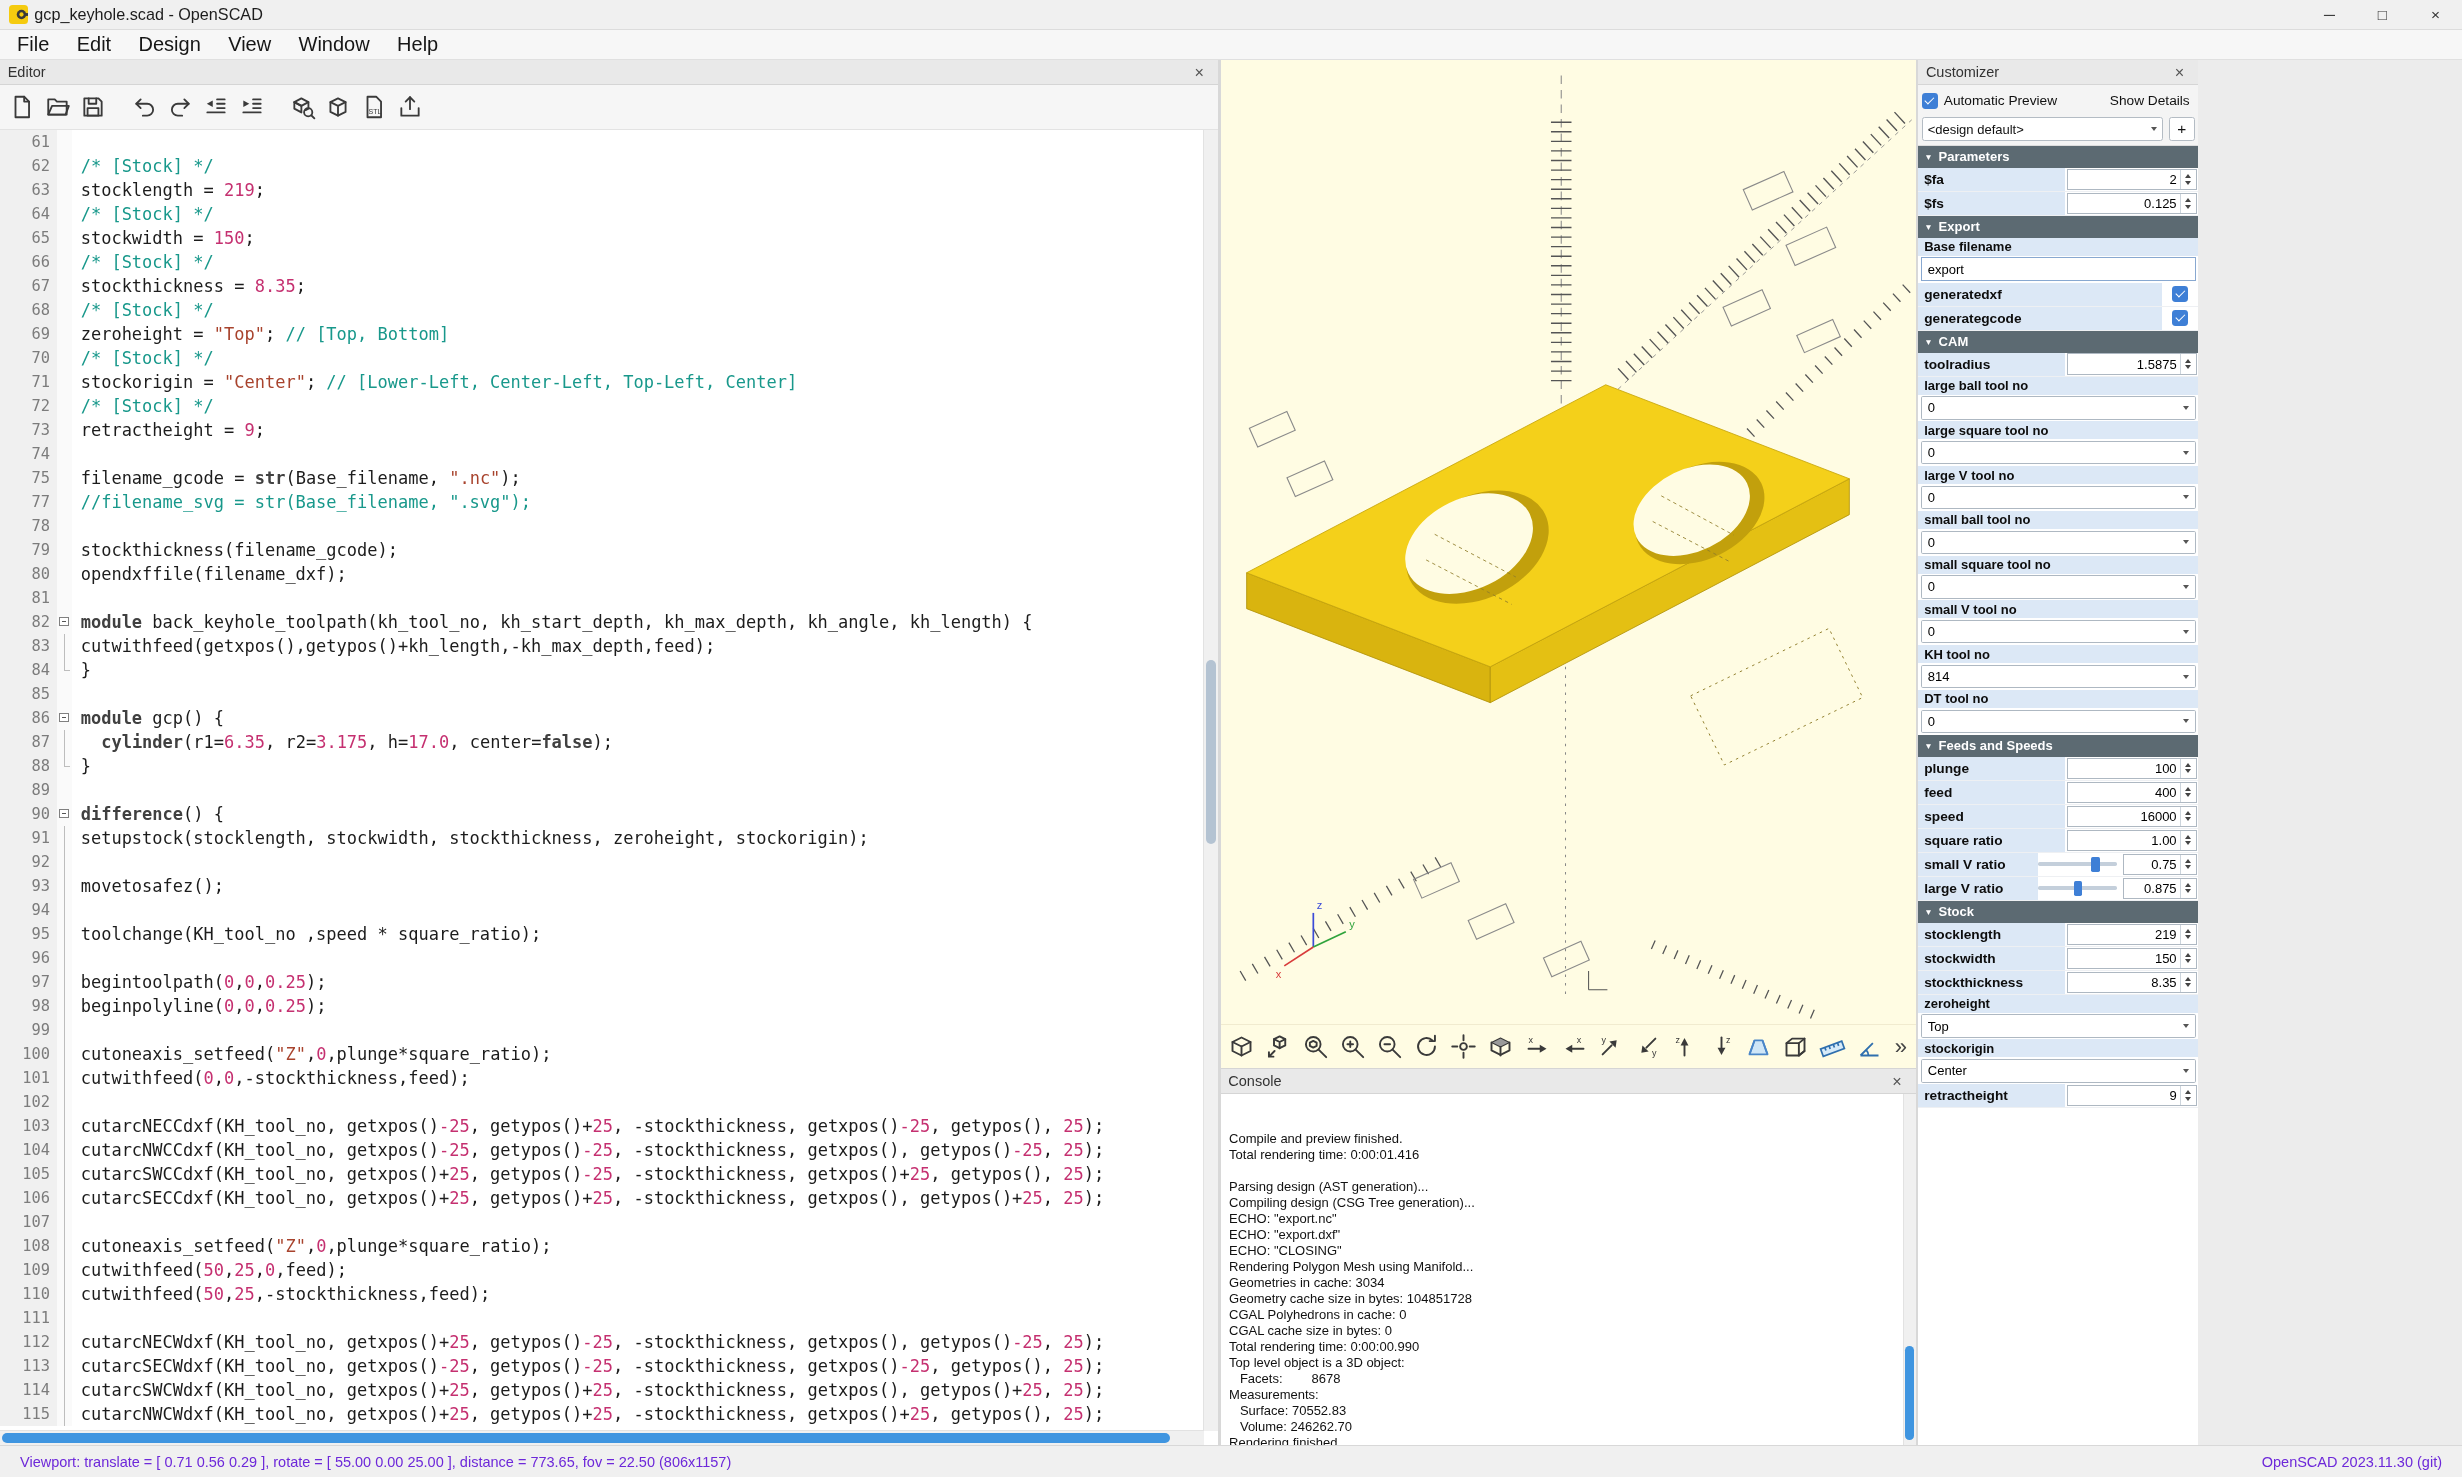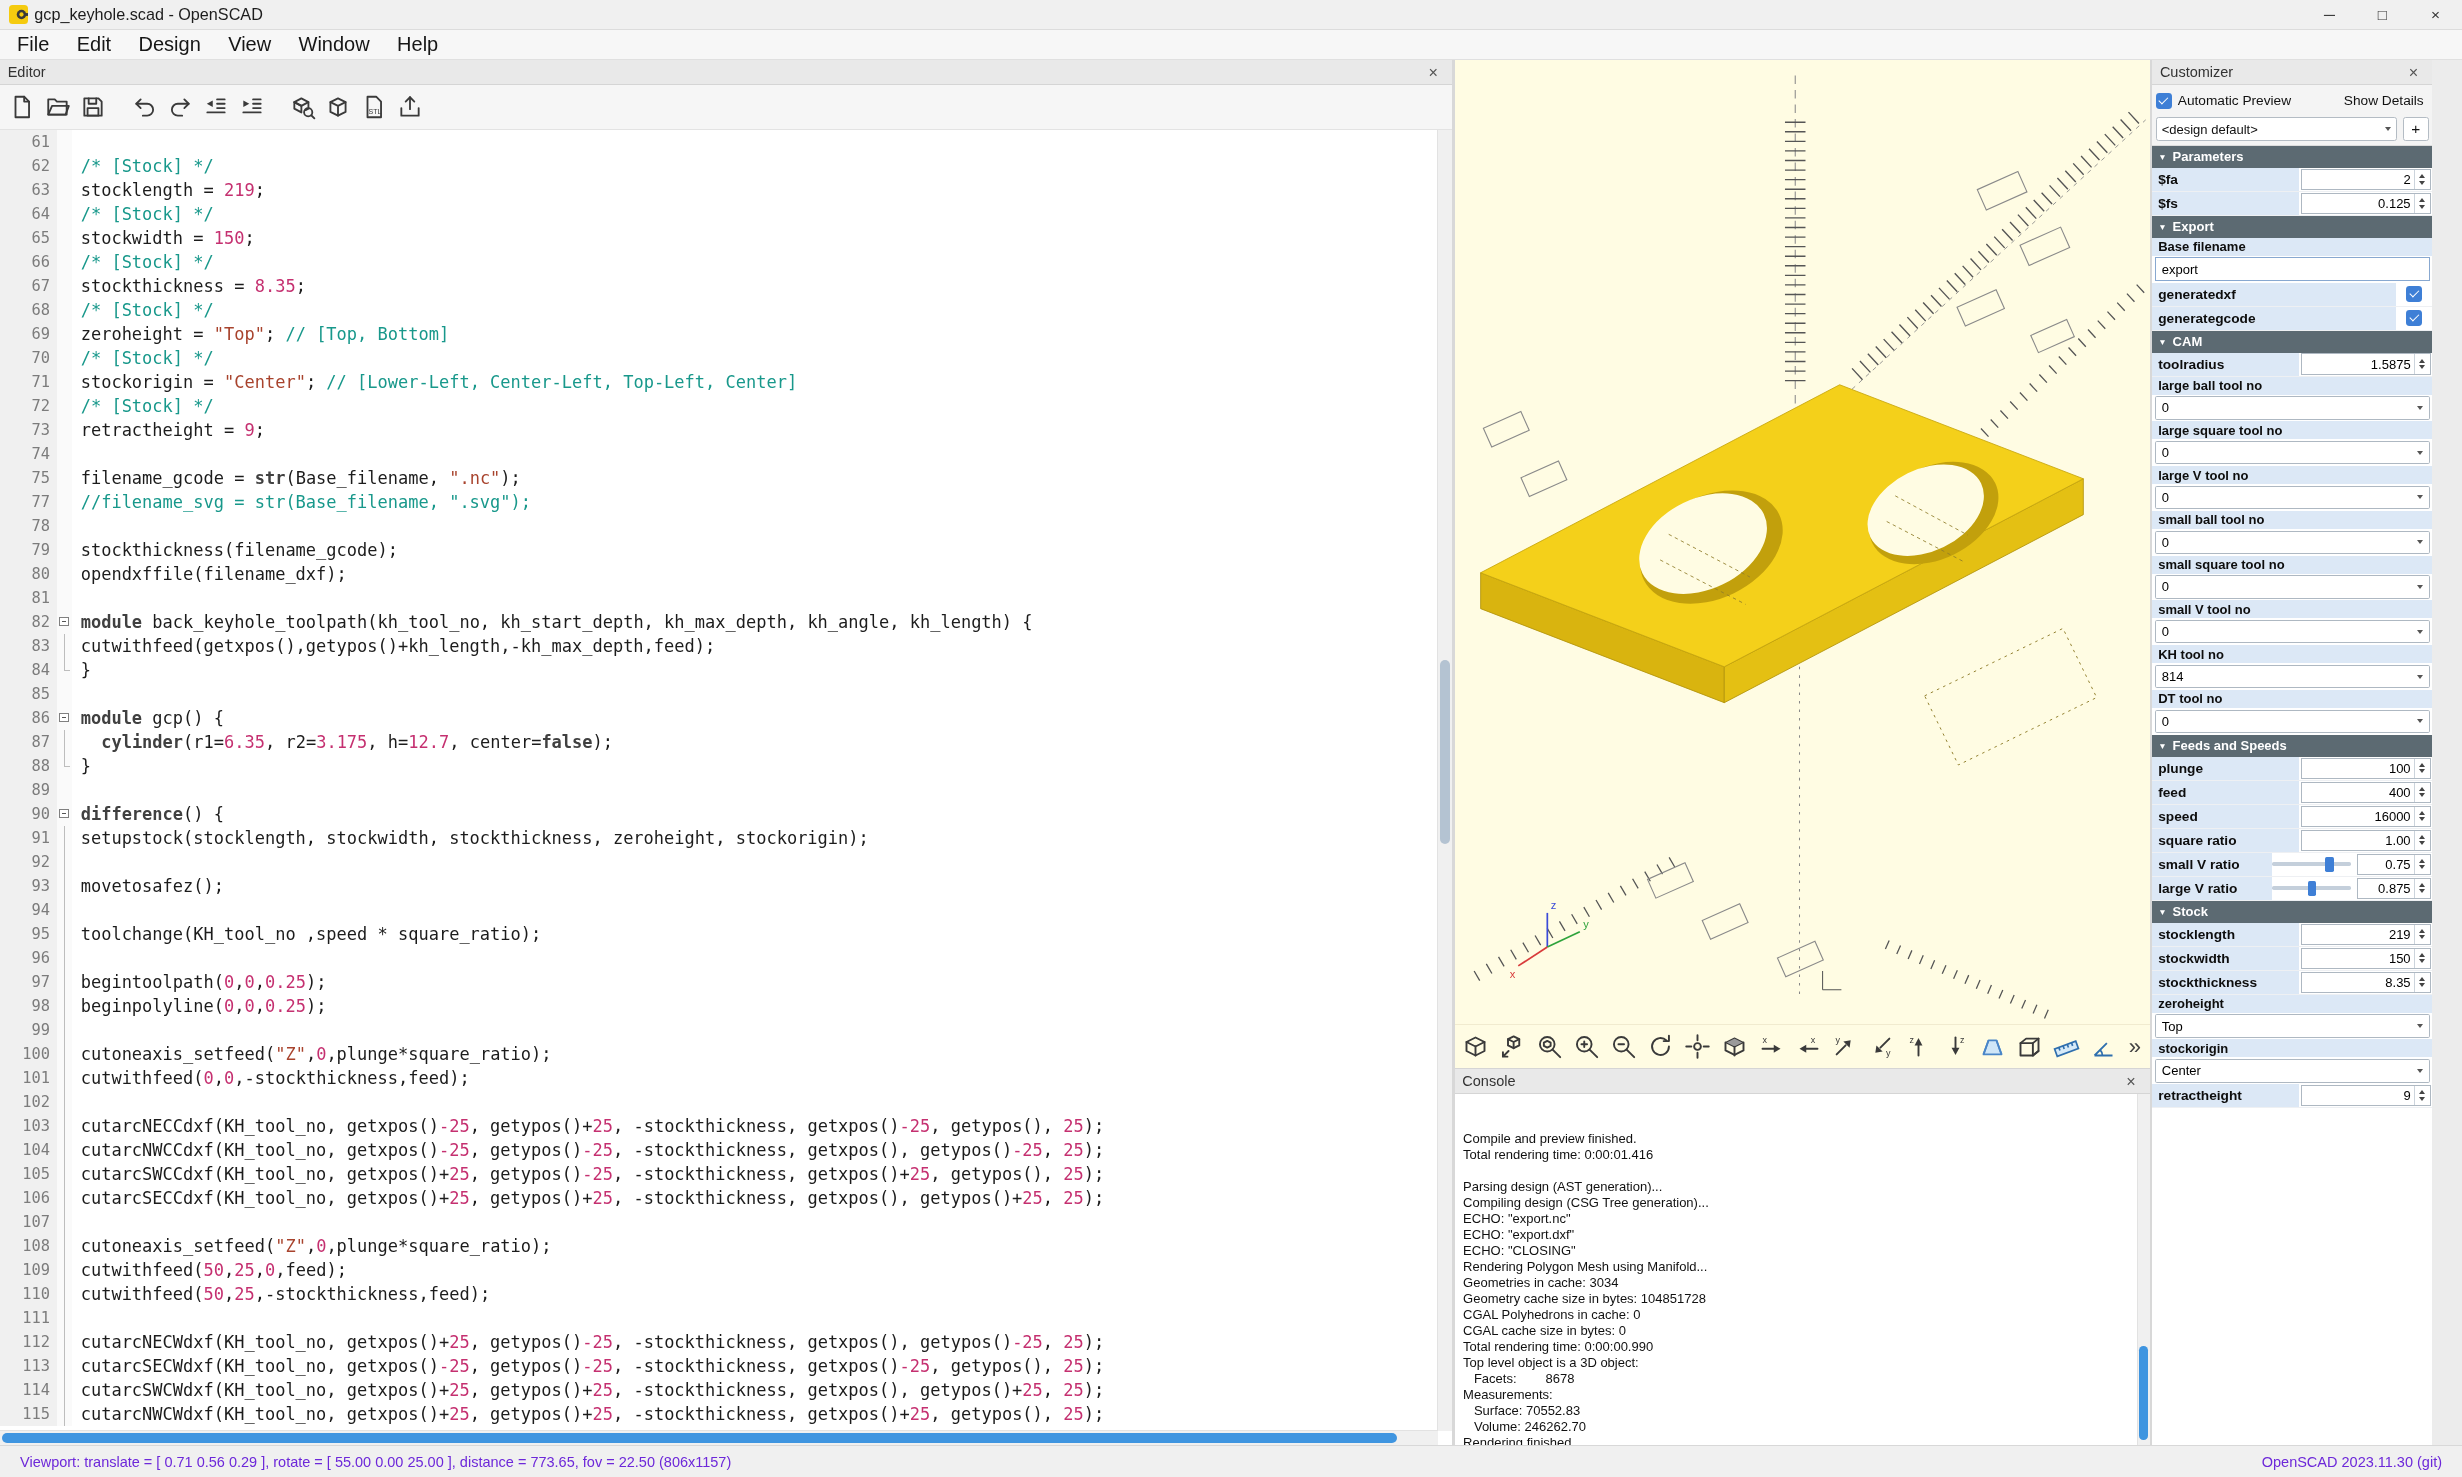--- a/index.html
+++ b/index.html
@@ -19,21 +19,21 @@
   .menu-item{padding:0 13.7px;height:100%;display:flex;align-items:center;font-size:20px;color:#161616}
 
   
   .main{flex:1;display:flex;min-height:0}
   .vsplit{width:2.6px;background:#d8d8d8;flex:0 0 auto}
 
   .dock-header{height:24px;flex:0 0 auto;background:#e9e9e9;border-bottom:0.9px solid #d5d5d5;display:flex;align-items:center;padding:0 7.7px;font-size:14.5px;color:#333}
   .dock-close{margin-left:auto;width:22px;text-align:center;font-size:16.2px;color:#555;cursor:default}
 
   
-  .editor-dock{width:1452px;flex:0 0 auto;display:flex;flex-direction:column;background:#fff;min-width:0}
+  .editor-dock{width:1218px;flex:0 0 auto;display:flex;flex-direction:column;background:#fff;min-width:0}
   .editor-toolbar{height:44px;flex:0 0 auto;display:flex;align-items:center;gap:1.7px;padding:0 5.1px;background:#f6f6f6;border-bottom:0.9px solid #e3e3e3}
   .tb-btn{width:34px;height:34px;display:flex;align-items:center;justify-content:center;border-radius:3.4px}
   .tb-btn svg{width:26px;height:26px}
   .tb-sep{width:13.7px}
   .code-wrap{flex:1;position:relative;overflow:hidden;background:#fff}
   .code{position:absolute;top:0;left:0;right:13.7px;bottom:13.7px;overflow:hidden}
   .code-line{display:flex;height:24px;line-height:24px;font-family:"DejaVu Sans Mono","Liberation Mono",monospace;font-size:17px;white-space:pre;color:#1c1c1c}
   .ln{flex:0 0 50px;text-align:right;padding-right:6.8px;background:#f0f0f0;color:#7c7c7c;font-size:15.4px}
   .fold{flex:0 0 15.4px;background:#fafafa;position:relative}
   .ct{padding-left:8.5px}
@@ -256,21 +256,21 @@
             <div class="code-line"><span class="ln">77</span><span class="fold"></span><span class="ct"><span class="t-c">//filename_svg = str(Base_filename, ".svg");</span></span></div>
             <div class="code-line"><span class="ln">78</span><span class="fold"></span><span class="ct"></span></div>
             <div class="code-line"><span class="ln">79</span><span class="fold"></span><span class="ct">stockthickness(filename_gcode);</span></div>
             <div class="code-line"><span class="ln">80</span><span class="fold"></span><span class="ct">opendxffile(filename_dxf);</span></div>
             <div class="code-line"><span class="ln">81</span><span class="fold"></span><span class="ct"></span></div>
             <div class="code-line"><span class="ln">82</span><span class="fold f-o"></span><span class="ct"><span class="t-k">module</span> back_keyhole_toolpath(kh_tool_no, kh_start_depth, kh_max_depth, kh_angle, kh_length) {</span></div>
             <div class="code-line"><span class="ln">83</span><span class="fold f-m"></span><span class="ct">cutwithfeed(getxpos(),getypos()+kh_length,-kh_max_depth,feed);</span></div>
             <div class="code-line"><span class="ln">84</span><span class="fold f-e"></span><span class="ct">}</span></div>
             <div class="code-line"><span class="ln">85</span><span class="fold"></span><span class="ct"></span></div>
             <div class="code-line"><span class="ln">86</span><span class="fold f-o"></span><span class="ct"><span class="t-k">module</span> gcp() {</span></div>
-            <div class="code-line"><span class="ln">87</span><span class="fold f-m"></span><span class="ct">  <span class="t-k">cylinder</span>(r1=<span class="t-n">6.35</span>, r2=<span class="t-n">3.175</span>, h=<span class="t-n">12.7</span>, center=<span class="t-k">false</span>);</span></div>
+            <div class="code-line"><span class="ln">87</span><span class="fold f-m"></span><span class="ct">  <span class="t-k">cylinder</span>(r1=<span class="t-n">6.35</span>, r2=<span class="t-n">3.175</span>, h=<span class="t-n">17.0</span>, center=<span class="t-k">false</span>);</span></div>
             <div class="code-line"><span class="ln">88</span><span class="fold f-e"></span><span class="ct">}</span></div>
             <div class="code-line"><span class="ln">89</span><span class="fold"></span><span class="ct"></span></div>
             <div class="code-line"><span class="ln">90</span><span class="fold f-o"></span><span class="ct"><span class="t-k">difference</span>() {</span></div>
             <div class="code-line"><span class="ln">91</span><span class="fold f-m"></span><span class="ct">setupstock(stocklength, stockwidth, stockthickness, zeroheight, stockorigin);</span></div>
             <div class="code-line"><span class="ln">92</span><span class="fold f-m"></span><span class="ct"></span></div>
             <div class="code-line"><span class="ln">93</span><span class="fold f-m"></span><span class="ct">movetosafez();</span></div>
             <div class="code-line"><span class="ln">94</span><span class="fold f-m"></span><span class="ct"></span></div>
             <div class="code-line"><span class="ln">95</span><span class="fold f-m"></span><span class="ct">toolchange(KH_tool_no ,speed * square_ratio);</span></div>
             <div class="code-line"><span class="ln">96</span><span class="fold f-m"></span><span class="ct"></span></div>
             <div class="code-line"><span class="ln">97</span><span class="fold f-m"></span><span class="ct">begintoolpath(<span class="t-n">0</span>,<span class="t-n">0</span>,<span class="t-n">0.25</span>);</span></div>

